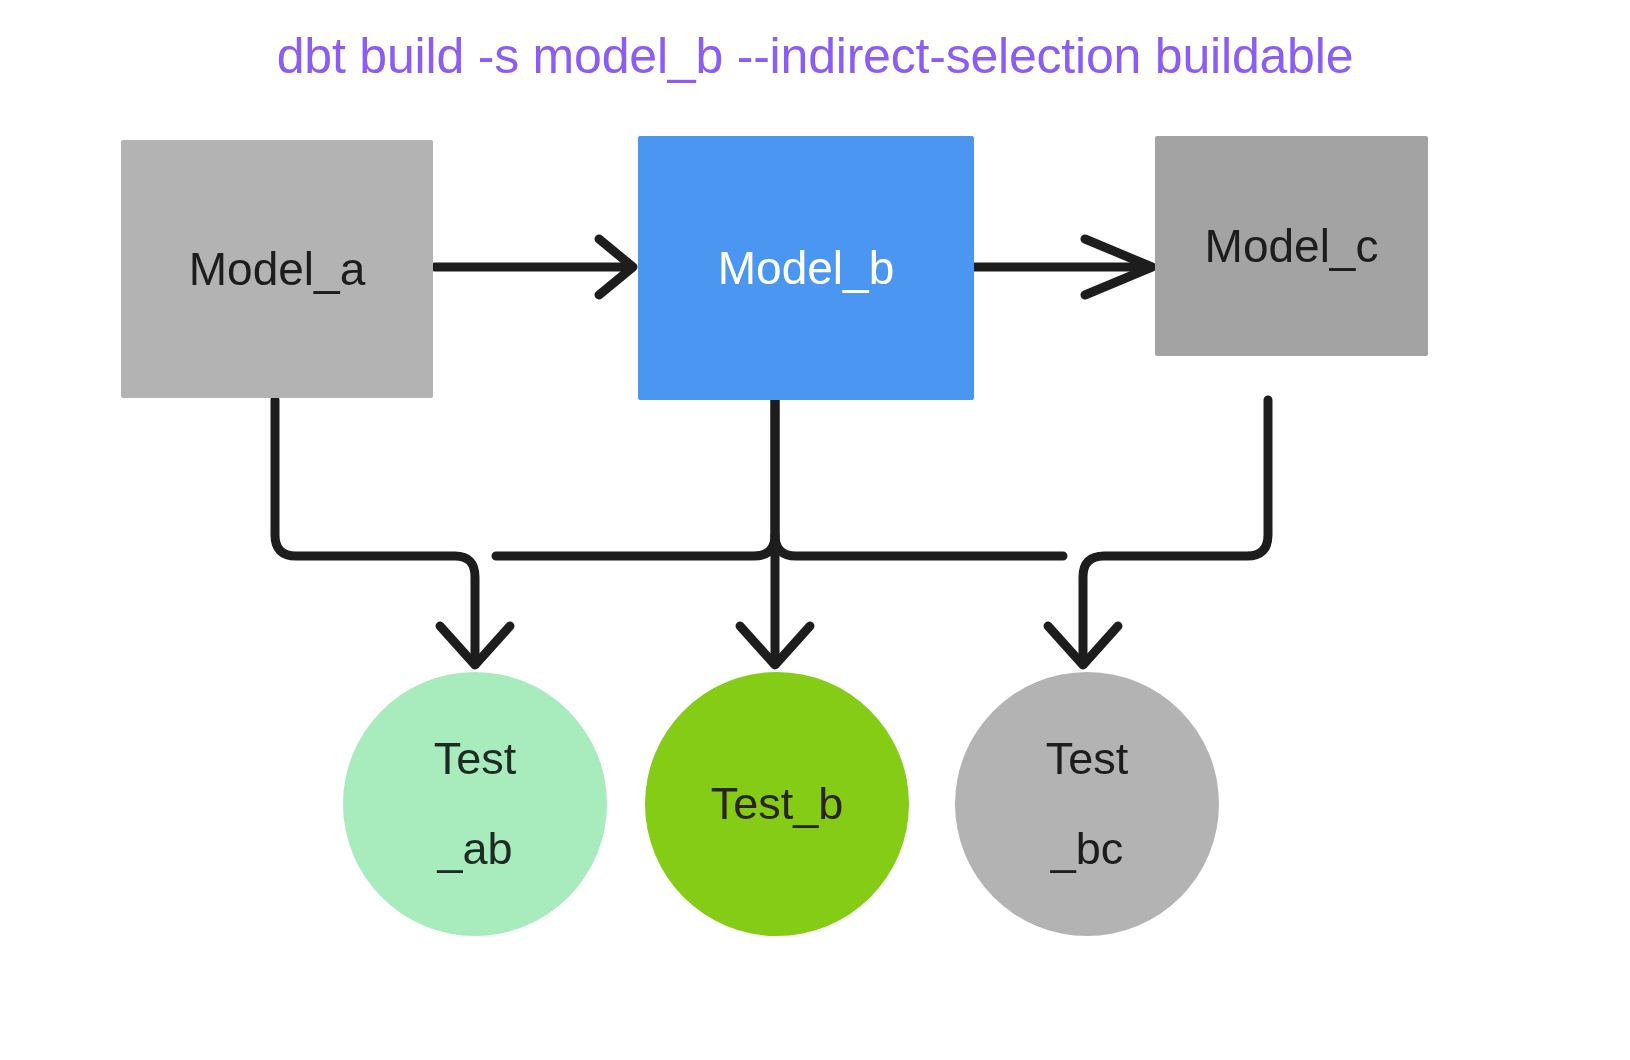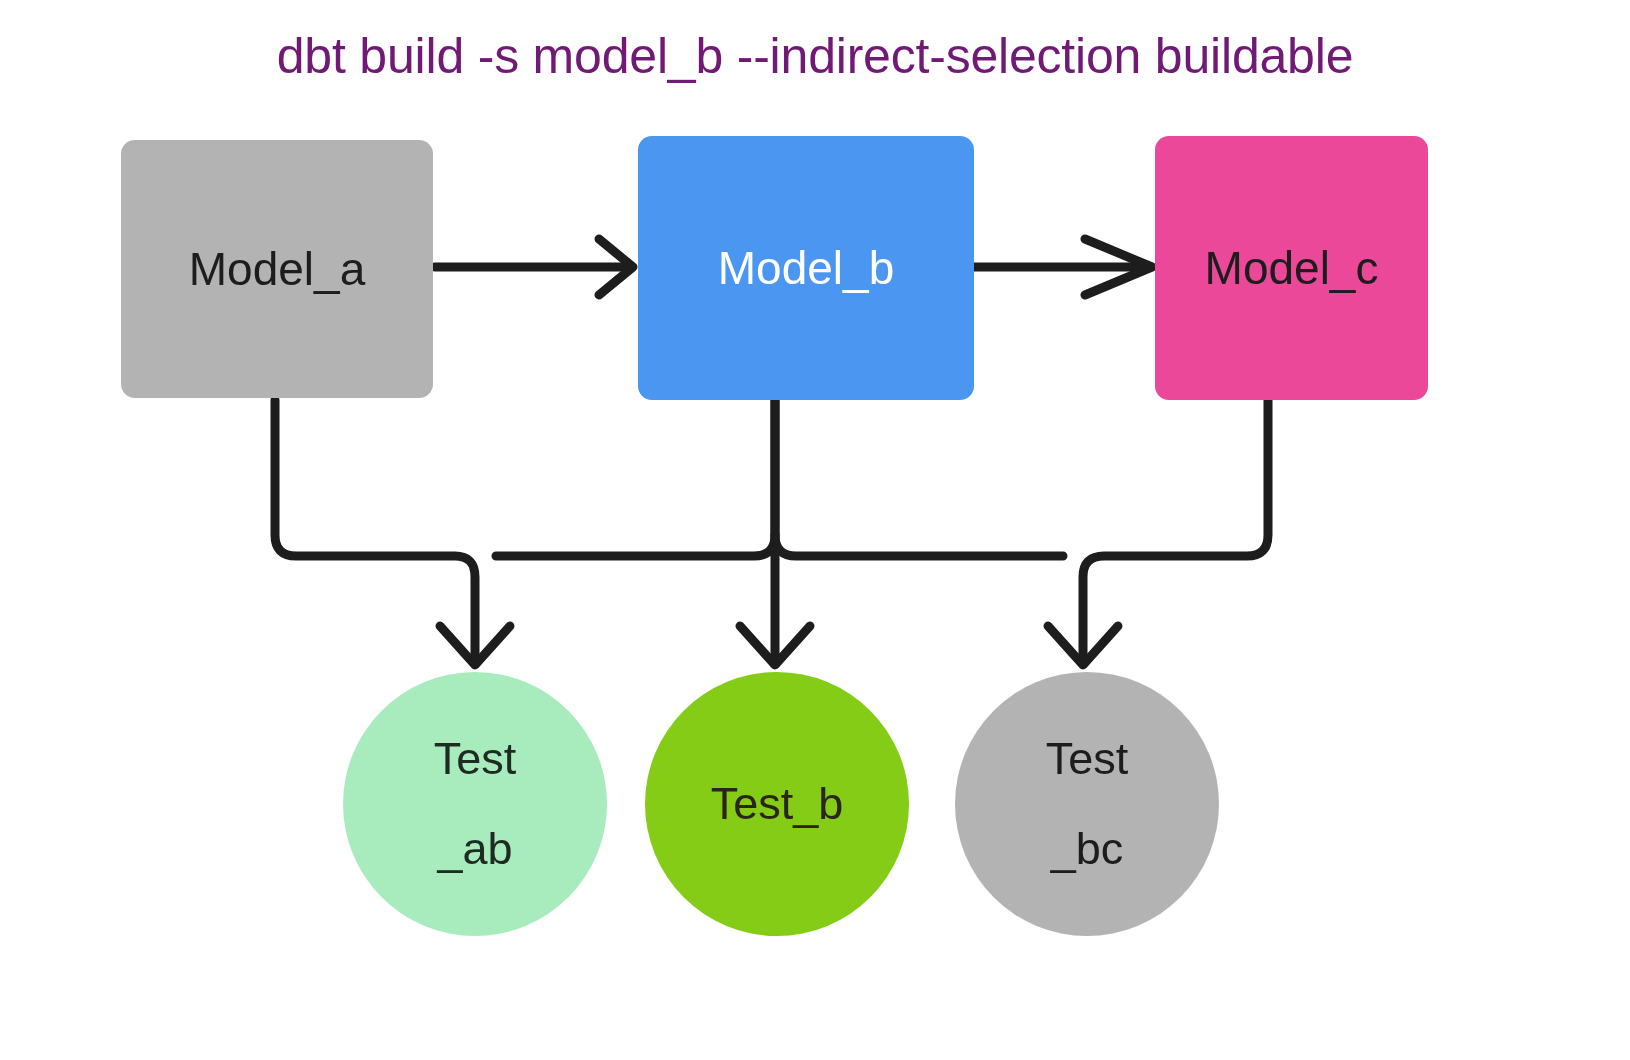--- a/index.html
+++ b/index.html
@@ -28,27 +28,27 @@
     pointer-events: none;
   }
   .diagram-title {
     position: absolute;
     left: 0;
     top: 26px;
     width: 1630px;
     text-align: center;
     font-size: 50px;
     line-height: 60px;
-    color: #701a75;
+    color: #8b5cf6;
     letter-spacing: -0.2px;
     white-space: pre;
   }
   .node-box {
     position: absolute;
-    border-radius: 14px;
+    border-radius: 2px;
     display: flex;
     align-items: center;
     justify-content: center;
     box-sizing: border-box;
   }
   .node-box .node-label {
     font-size: 46px;
     line-height: 52px;
     text-align: center;
   }
@@ -118,21 +118,21 @@
   </svg>
 
   <div class="node-box" style="left:121px; top:140px; width:312px; height:258px; background:#b3b3b3;">
     <span class="node-label" style="color:#1d1d1d;">Model_a</span>
   </div>
 
   <div class="node-box" style="left:638px; top:136px; width:336px; height:264px; background:#4a96f0;">
     <span class="node-label" style="color:#ffffff;">Model_b</span>
   </div>
 
-  <div class="node-box" style="left:1155px; top:136px; width:273px; height:264px; background:#ec4899;">
+  <div class="node-box" style="left:1155px; top:136px; width:273px; height:220px; background:#a3a3a3;">
     <span class="node-label" style="color:#1d1d1d;">Model_c</span>
   </div>
 
   <div class="node-circle" style="left:343px; top:672px; width:264px; height:264px; background:#a8ecbe;">
     <span class="node-label" style="color:#1d2b22;">Test
 _ab</span>
   </div>
 
   <div class="node-circle single-line" style="left:645px; top:672px; width:264px; height:264px; background:#84cc16;">
     <span class="node-label" style="color:#2b2519;">Test_b</span>

